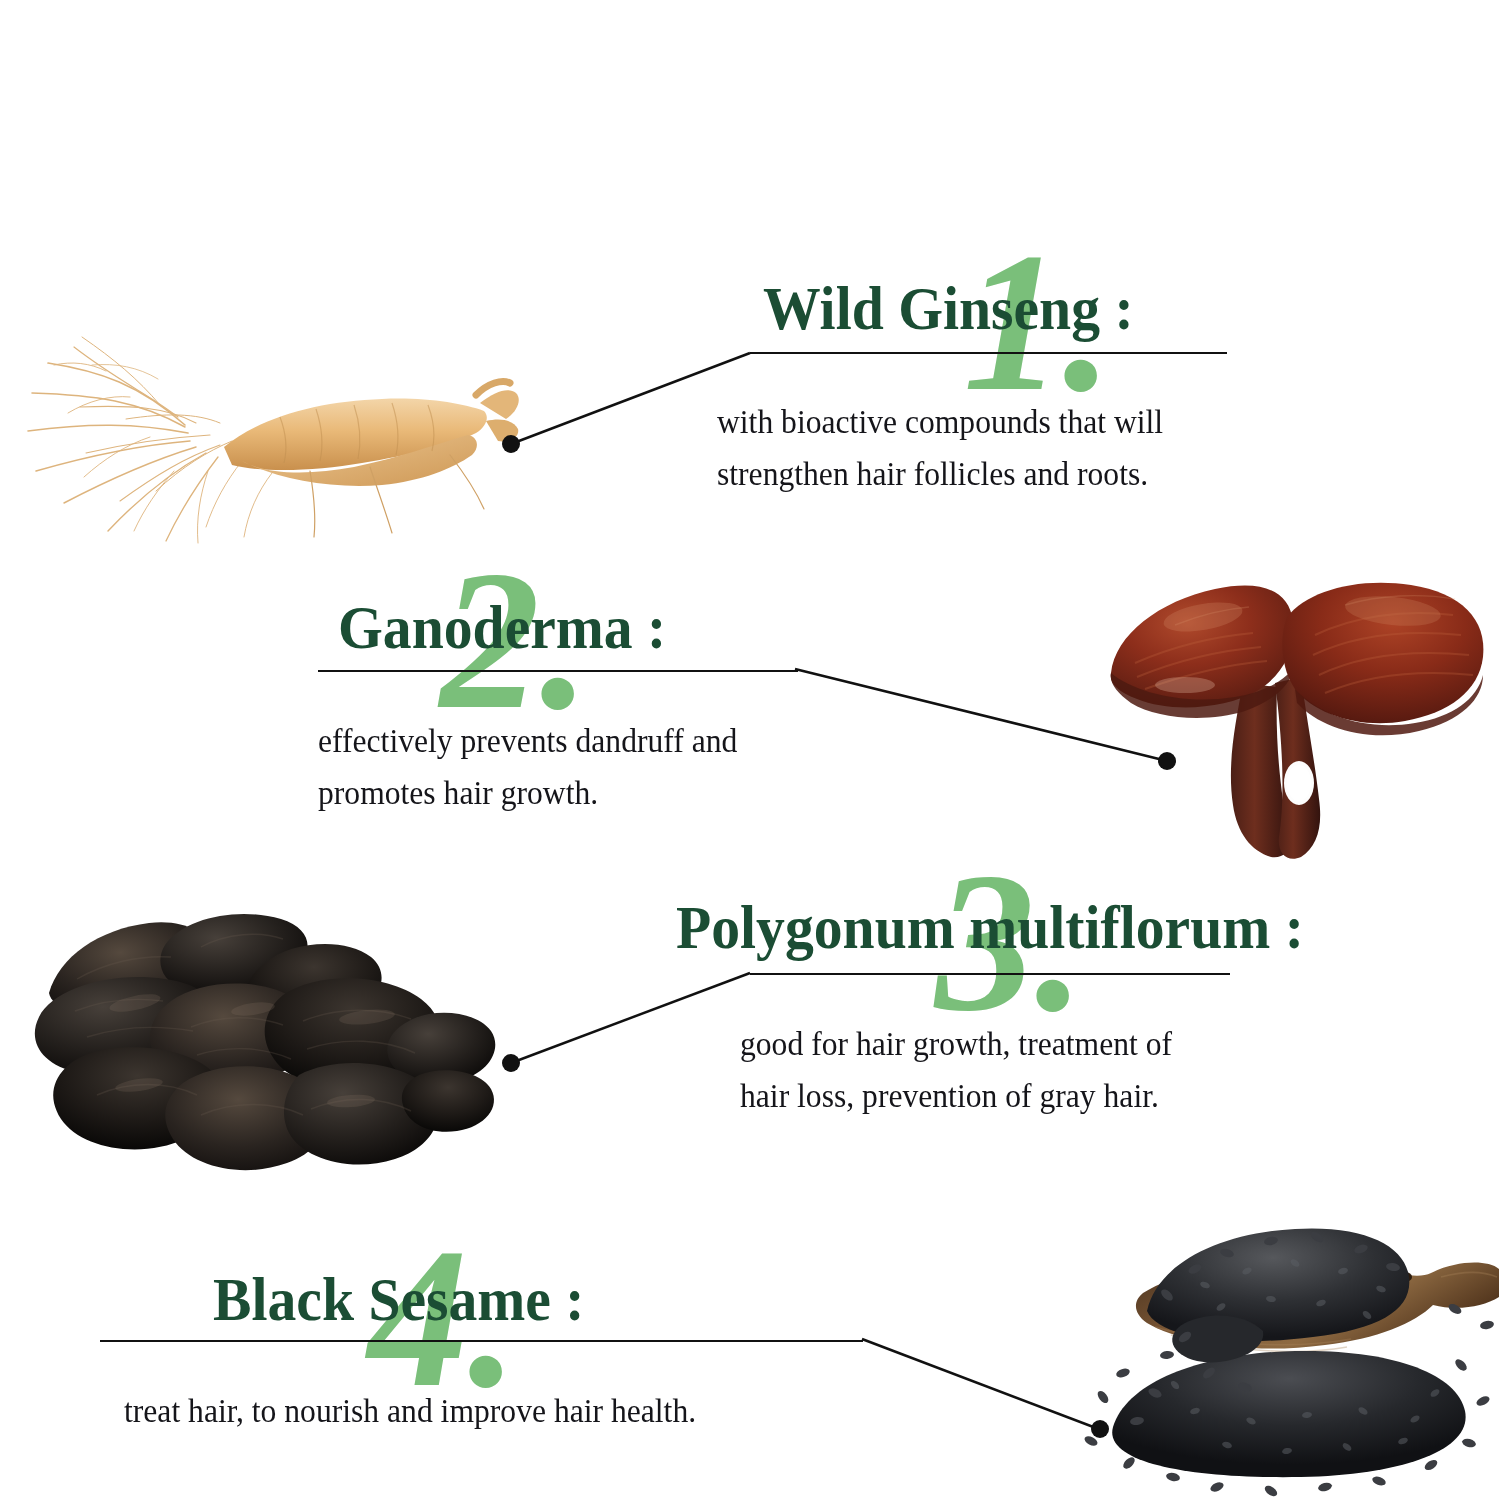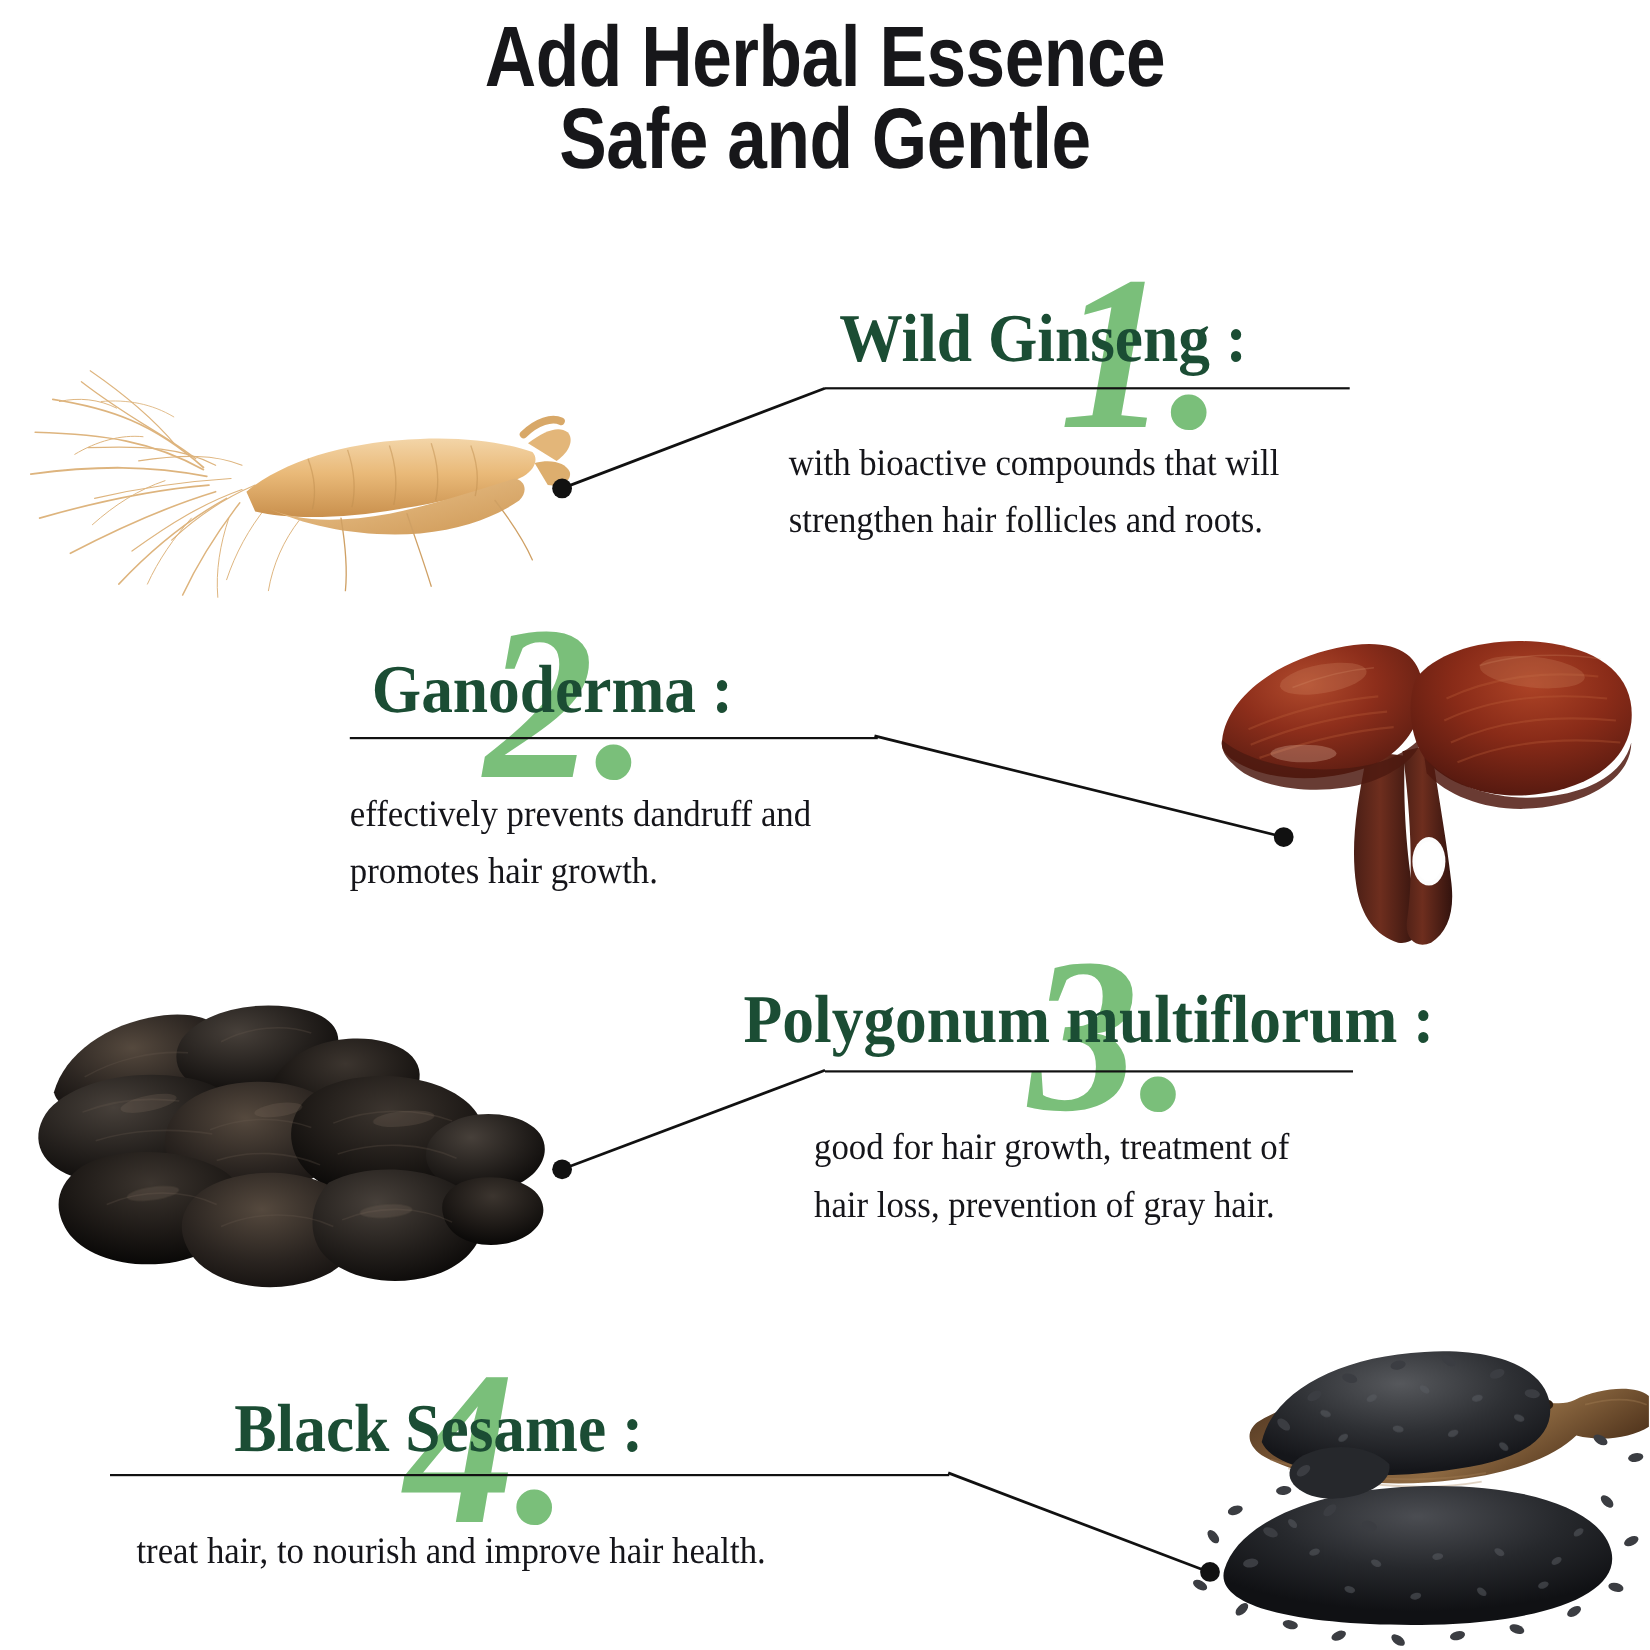--- a/index.html
+++ b/index.html
@@ -86,24 +86,20 @@
   
   .heshou-svg{position:absolute;left:15px;top:905px;}
   
   .sesame-svg{position:absolute;left:995px;top:1215px;}
 </style>
 </head>
 <body>
 
 <div id="stage">
 
-  <div class="title-block">
-    <span class="title-line">Add Herbal Essence</span>
-    <span class="title-line">Safe and Gentle</span>
-  </div>
 
   <svg class="ginseng-svg" width="520" height="285" viewBox="0 0 520 285">
     <defs>
       <linearGradient id="gin1" x1="0" y1="0" x2="0" y2="1">
         <stop offset="0%" stop-color="#F3D5A8"></stop>
         <stop offset="45%" stop-color="#E9B978"></stop>
         <stop offset="100%" stop-color="#C9904D"></stop>
       </linearGradient>
       <linearGradient id="gin2" x1="0" y1="0" x2="1" y2="1">
         <stop offset="0%" stop-color="#EDC894"></stop>

